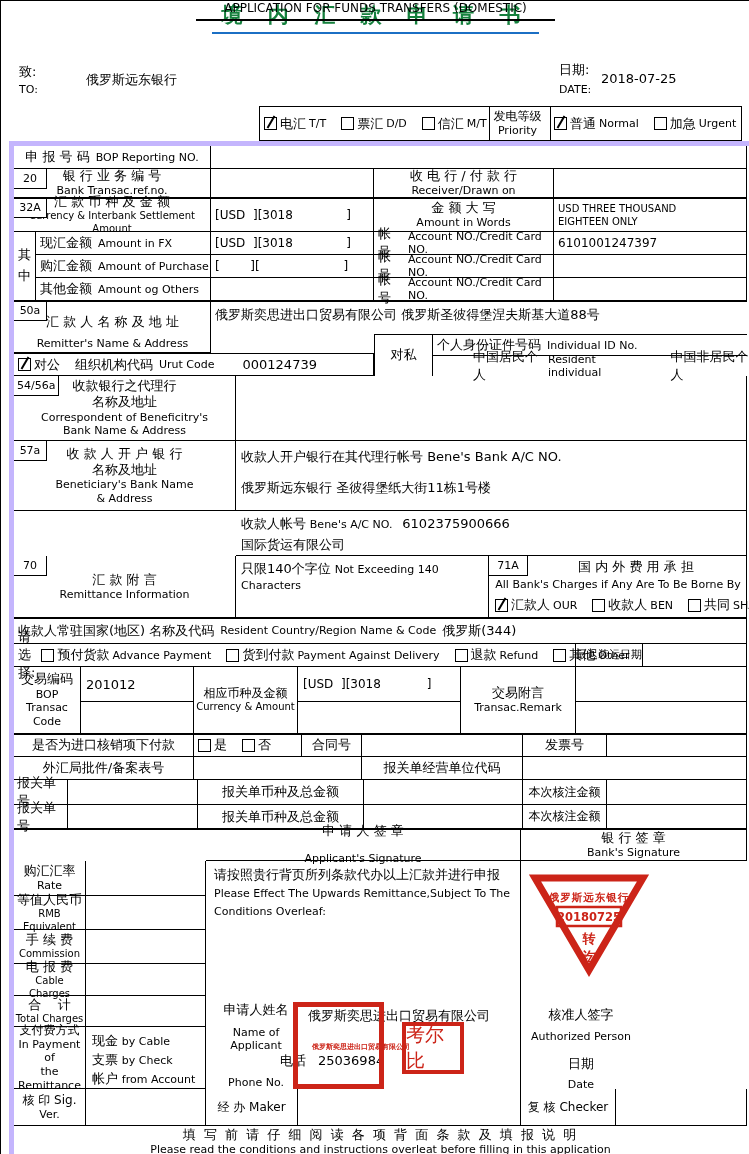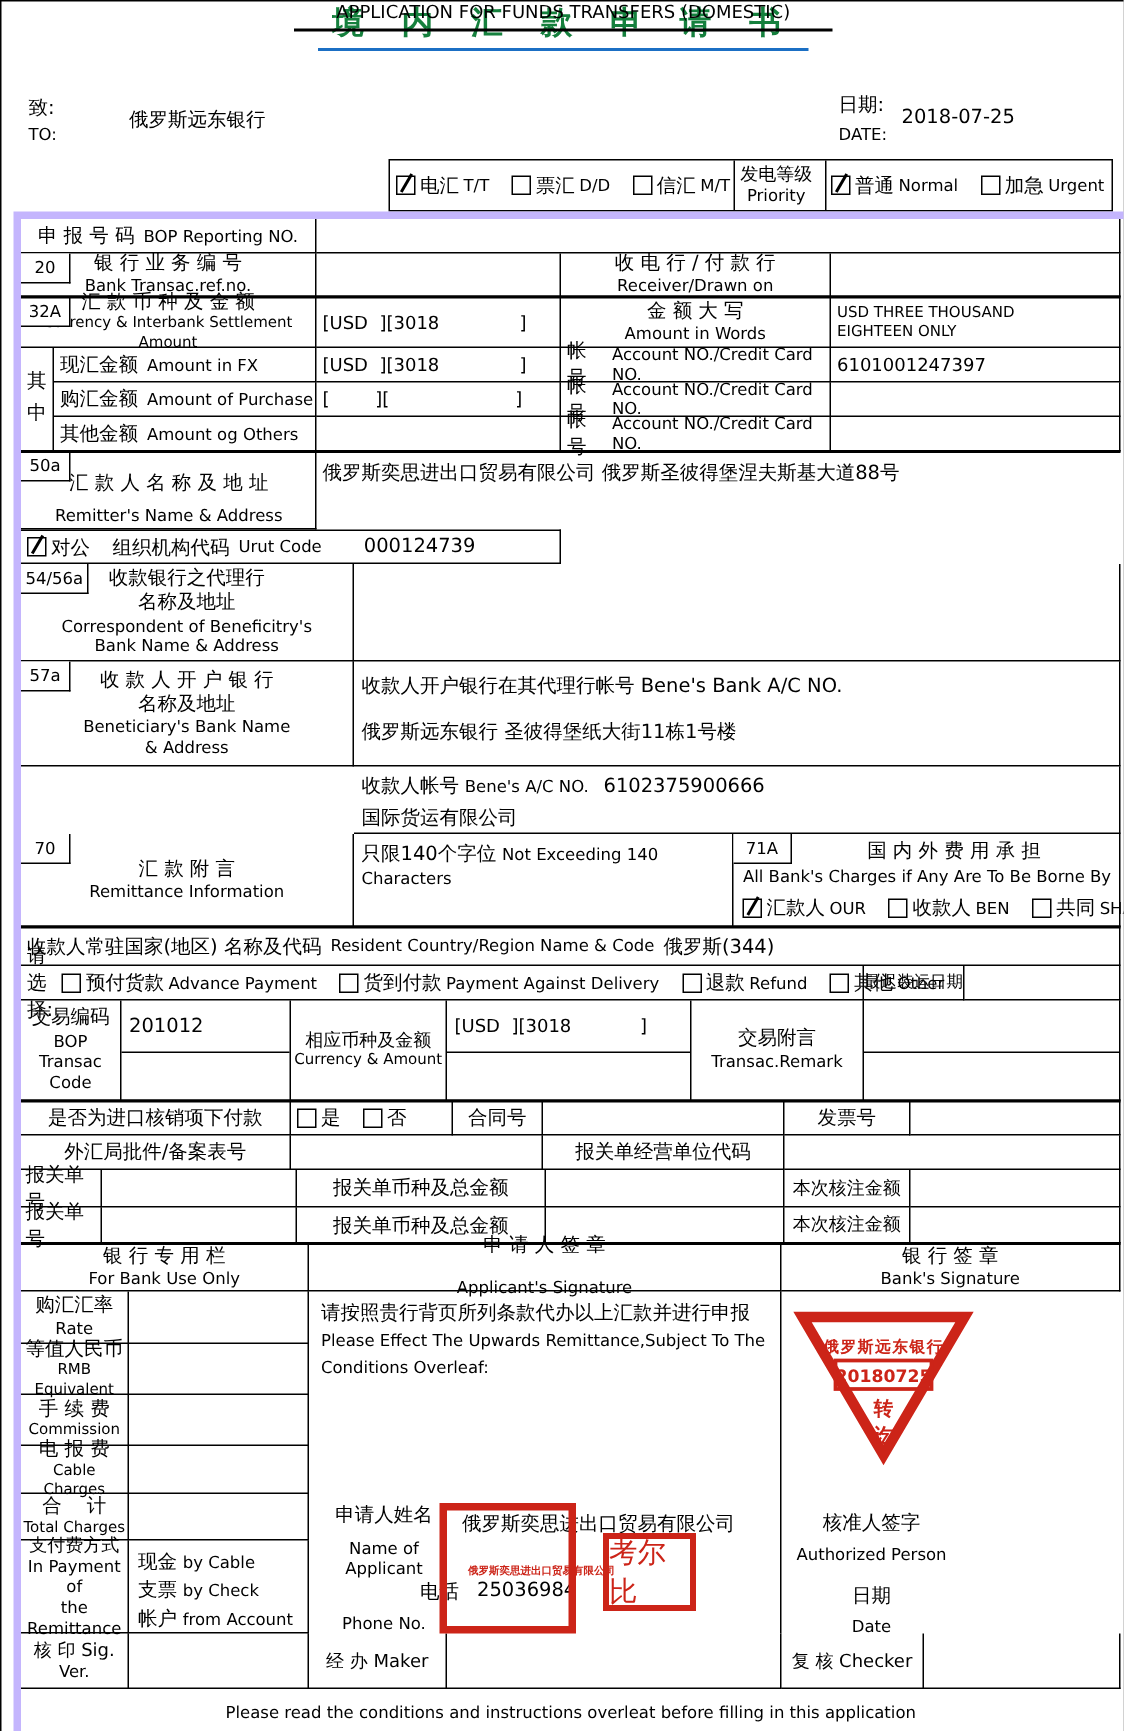--- a/index.html
+++ b/index.html
@@ -158,20 +158,32 @@
     </div>
     <div class="c fl" style="left:540px;top:132px;width:193px;height:23px;"></div>
 
     <div class="c" style="left:0;top:155px;width:197px;height:52px;">
       <div class="codebox">50a</div>
       <div class="abs cn" style="left:0;top:12px;width:197px;text-align:center;">汇 款 人 名 称 及 地 址</div>
       <div class="abs en" style="left:0;top:36px;width:197px;text-align:center;">Remitter's Name &amp; Address</div>
     </div>
     <div class="abs cn" style="left:201px;top:160px;width:530px;">俄罗斯奕思进出口贸易有限公司  俄罗斯圣彼得堡涅夫斯基大道88号</div>
 
+    <div class="abs" style="left:360px;top:188px;width:373px;height:42px;border-left:1px solid #000;border-top:1px solid #000;box-sizing:border-box;">
+      <div class="abs fc cn" style="left:0;top:0;width:58px;height:41px;border-right:1px solid #000;box-sizing:border-box;">对私</div>
+      <div class="abs fl" style="left:58px;top:0;width:314px;height:21px;border-bottom:1px solid #000;box-sizing:border-box;">
+        <span class="cn">个人身份证件号码</span>
+          <span class="en">Individual ID No.</span>
+      </div>
+      <div class="abs fl" style="left:58px;top:21px;width:314px;height:20px;">
+        <span class="cn" style="margin-left:36px;">中国居民个人</span>
+        <span class="en">Resident individual</span>
+        <span class="cn" style="margin-left:24px;">中国非居民个人</span>
+      </div>
+    </div>
 
     <div class="c fl" style="left:0;top:207px;width:360px;height:23px;border-top:1px solid #000;">
       <span class="cbi">
           <span class="cb checked"></span>
           <span class="cn">对公</span>
         </span>
       <span class="cn">组织机构代码</span>
       <span class="en">Urut Code</span>
       <span class="cn" style="margin-left:22px;">000124739</span>
     </div>
@@ -323,24 +335,20 @@
     <div class="c fr cn" style="left:509px;top:634px;width:84px;height:25px;font-size:12px;">本次核注金额</div>
     <div class="c fl" style="left:593px;top:634px;width:140px;height:25px;"></div>
 
     <div class="c fl cn" style="left:0;top:659px;width:54px;height:24px;padding-left:3px;">报关单号</div>
     <div class="c fl" style="left:54px;top:659px;width:130px;height:24px;"></div>
     <div class="c fr cn" style="left:184px;top:659px;width:166px;height:24px;">报关单币种及总金额</div>
     <div class="c fl" style="left:350px;top:659px;width:159px;height:24px;"></div>
     <div class="c fr cn" style="left:509px;top:659px;width:84px;height:24px;font-size:12px;">本次核注金额</div>
     <div class="c fl" style="left:593px;top:659px;width:140px;height:24px;"></div>
 
-    <div class="c fc" style="left:0;top:683px;width:192px;height:32px;">
-      <span class="cn">银 行 专 用 栏</span>
-        <span class="en">For Bank Use Only</span>
-    </div>
     <div class="c fc" style="left:192px;top:683px;width:315px;height:32px;gap:13px;">
       <span class="cn">申   请   人   签   章</span>
         <span class="en">Applicant's Signature</span>
     </div>
     <div class="c fc" style="left:507px;top:683px;width:226px;height:32px;">
       <span class="cn">银   行   签   章</span>
         <span class="en">Bank's Signature</span>
     </div>
 
     <div class="c fc" style="left:0;top:715px;width:72px;height:35px;">
@@ -418,16 +426,17 @@
       </svg>
       <div class="abs cn" style="left:0;top:145px;width:120px;text-align:center;">核准人签字</div>
       <div class="abs en" style="left:0;top:169px;width:120px;text-align:center;">Authorized Person</div>
       <div class="abs cn" style="left:0;top:194px;width:120px;text-align:center;">日期</div>
       <div class="abs en" style="left:0;top:217px;width:120px;text-align:center;">Date</div>
     </div>
     <div class="c fc cn" style="left:507px;top:943px;width:95px;height:37px;font-size:12px;">复 核 Checker</div>
     <div class="c fl" style="left:602px;top:943px;width:131px;height:37px;"></div>
 
     <div class="abs fc" style="left:0;top:980px;width:733px;height:32px;">
+      <span class="cn" style="letter-spacing:2px;">填 写 前 请 仔 细 阅 读 各 项 背 面 条 款 及 填 报 说 明</span>
       <span class="en">Please read the conditions and instructions overleat before filling in this application</span>
     </div>
   </div>
 </div>
 
 </body></html>

